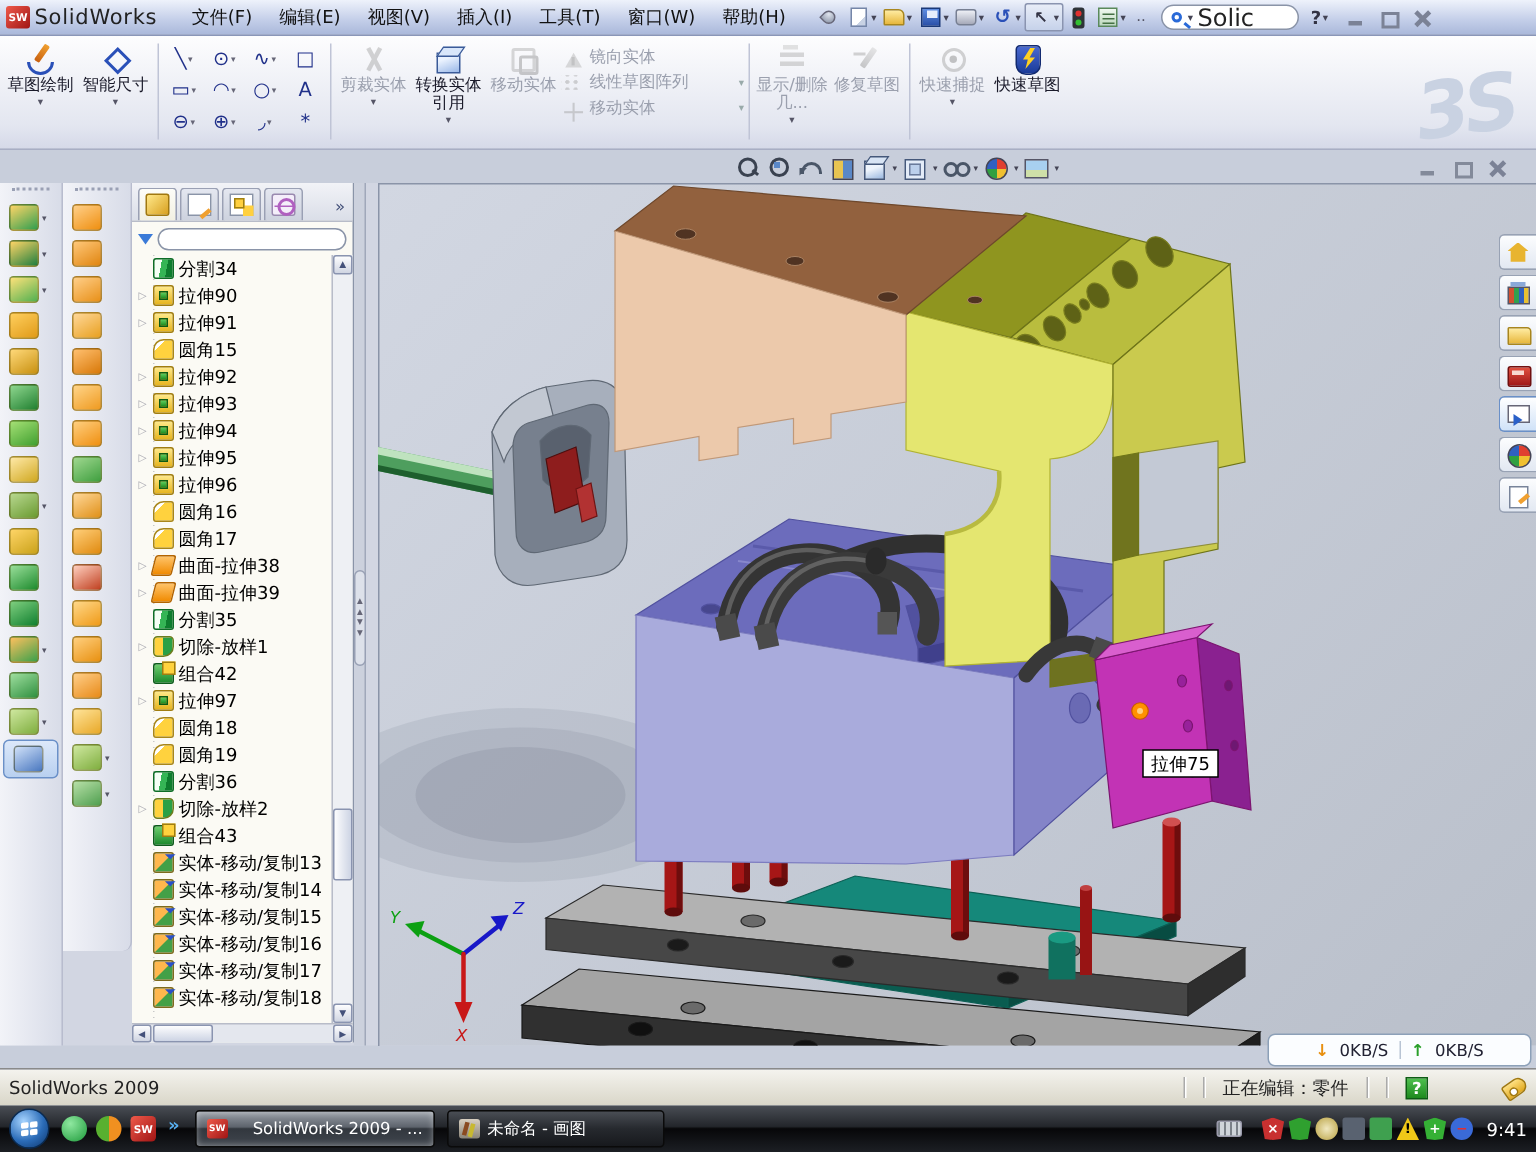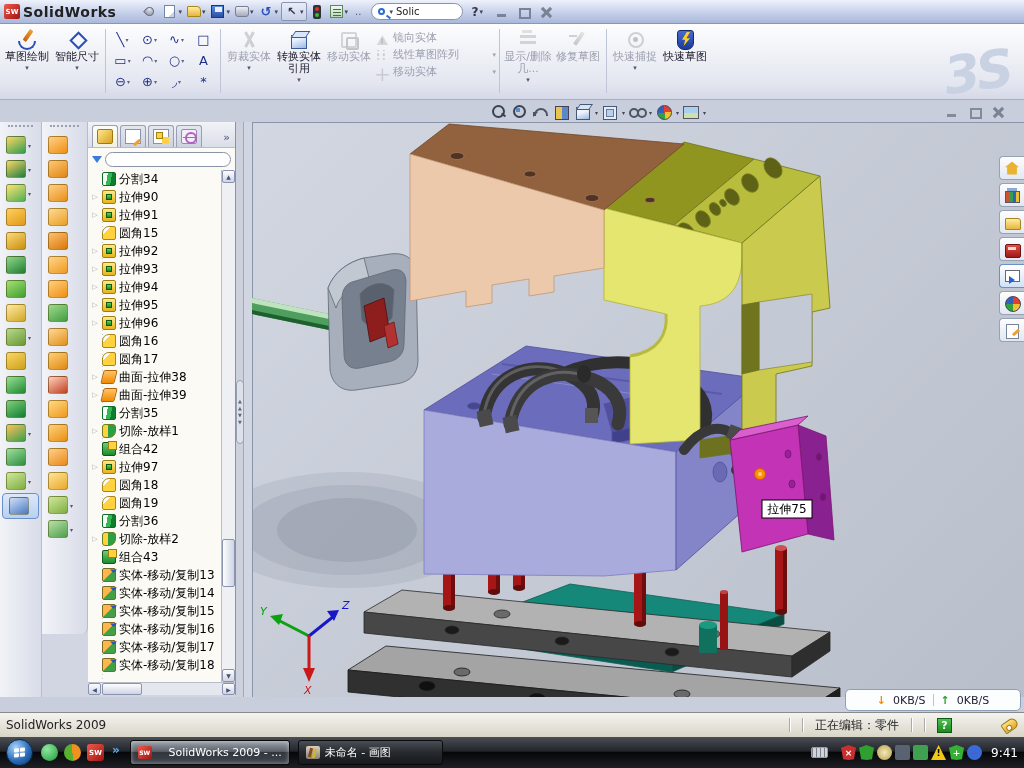--- a/index.html
+++ b/index.html
@@ -8,21 +8,21 @@
     font-family:"DejaVu Sans","Liberation Sans",sans-serif;font-size:12px;color:#111;
     background:#c8cedb;}
   .row{position:absolute;left:0;width:1024px;}
 
   
   .titlebar{top:0;height:24px;background:linear-gradient(#eef2fb,#c2cde8 60%,#aab8da);
     border-bottom:1px solid #8a96b8;display:flex;align-items:center;}
   .swcube{width:16px;height:15px;margin:0 3px 0 4px;border-radius:2px;
     background:linear-gradient(135deg,#ef5a4a,#a01414);color:#fff;font-size:7px;font-weight:bold;
     display:flex;align-items:center;justify-content:center;flex:none;}
-  .appname{font-weight:bold;font-size:14px;color:#222;letter-spacing:.5px;margin-right:14px;}
+  .appname{font-weight:normal;font-size:14px;color:#222;letter-spacing:.5px;margin-right:14px;}
   .menu-item{padding:3px 9px;color:#111;font-size:12px;cursor:default;}
   .titlebar-tools{display:flex;align-items:center;margin-left:10px;gap:1px;}
   .ttbtn{display:flex;align-items:center;padding:1px 2px;border-radius:2px;}
   .ttbtn.boxed{border:1px solid #8a94b0;background:linear-gradient(#e8edf8,#c6d2ea);}
   .tcaret{font-size:7px;color:#445;margin-left:1px;}
   .tt{width:15px;height:15px;display:inline-block;position:relative;font-size:13px;line-height:15px;text-align:center;}
   .tt-pin{width:9px;height:9px;margin:3px;border-radius:50% 50% 50% 0;transform:rotate(45deg);
     background:radial-gradient(circle at 30% 30%,#dfe4ee,#828ca0);border:1px solid #667;}
   .tt-new{width:11px;height:13px;margin:1px 2px;background:linear-gradient(135deg,#fff 70%,#c8d2e4 70%);border:1px solid #7586a8;}
   .tt-open{width:14px;height:11px;margin:2px 0;background:linear-gradient(#ffeca2,#e7b73c);border:1px solid #a8861e;border-radius:1px 4px 1px 1px;}
@@ -34,21 +34,21 @@
   .tt-rebuild{width:8px;height:14px;margin:0 3px;background:#2e3338;border-radius:2px;}
   .tt-rebuild:before{content:"";position:absolute;left:2px;top:2px;width:4px;height:4px;border-radius:50%;background:#e03030;}
   .tt-rebuild:after{content:"";position:absolute;left:2px;top:8px;width:4px;height:4px;border-radius:50%;background:#33c033;}
   .tt-list{width:13px;height:13px;margin:1px;background:linear-gradient(#f0f8f0,#bcd8bc);border:1px solid #5a8a5a;}
   .tt-list:after{content:"";position:absolute;left:2px;top:3px;width:8px;height:1px;background:#447044;box-shadow:0 3px 0 #447044,0 6px 0 #447044;}
   .tt-clipped{color:#556;font-size:10px;width:auto;padding:0 2px;}
   .searchbox{display:flex;align-items:center;margin-left:6px;height:17px;width:92px;background:#fff;
     border:1px solid #8a94a8;border-radius:9px;padding:0 6px;gap:3px;}
   .magicon{width:7px;height:7px;border:2px solid #2a6ad8;border-radius:50%;position:relative;flex:none;}
   .magicon:after{content:"";position:absolute;left:6px;top:6px;width:5px;height:2px;background:#2a6ad8;transform:rotate(40deg);}
-  .search-text{font-size:10px;color:#222;}
+  .search-text{font-size:16px;color:#222;}
   .helpbtn{margin-left:8px;color:#334;font-weight:bold;}
   .wincontrols{display:flex;gap:8px;margin-left:12px;margin-right:8px;}
   .wc{width:14px;height:12px;position:relative;}
   .wc-min:after{content:"";position:absolute;left:2px;bottom:1px;width:9px;height:3px;background:#7b8296;}
   .wc-restore:after{content:"";position:absolute;left:2px;top:2px;width:8px;height:7px;border:2px solid #7b8296;}
   .wc-close:before,.wc-close:after{content:"";position:absolute;left:6px;top:0;width:3px;height:13px;background:#7b8296;}
   .wc-close:before{transform:rotate(45deg);} .wc-close:after{transform:rotate(-45deg);}
 
   
   .cmdbar{top:24px;height:76px;background:linear-gradient(#fdfdfe,#e3e6f0 80%,#d5d9e8);
@@ -261,20 +261,29 @@
   .clock{font-size:12px;color:#fff;margin-left:6px;}
 </style>
 </head>
 <body>
 
 <div class="screen">
 
   <div class="row titlebar">
     <span class="swcube">SW</span>
     <span class="appname">SolidWorks</span>
+    <div style="display:flex">
+        <span class="menu-item">文件(F)</span>
+        <span class="menu-item">编辑(E)</span>
+        <span class="menu-item">视图(V)</span>
+        <span class="menu-item">插入(I)</span>
+        <span class="menu-item">工具(T)</span>
+        <span class="menu-item">窗口(W)</span>
+        <span class="menu-item">帮助(H)</span>
+      </div>
     <div class="titlebar-tools">
         <span class="ttbtn">
           <span class="tt tt-pin"></span>
         </span>
         <span class="ttbtn">
           <span class="tt tt-new"></span>
           <span class="tcaret">▾</span>
         </span>
         <span class="ttbtn">
           <span class="tt tt-open"></span>

